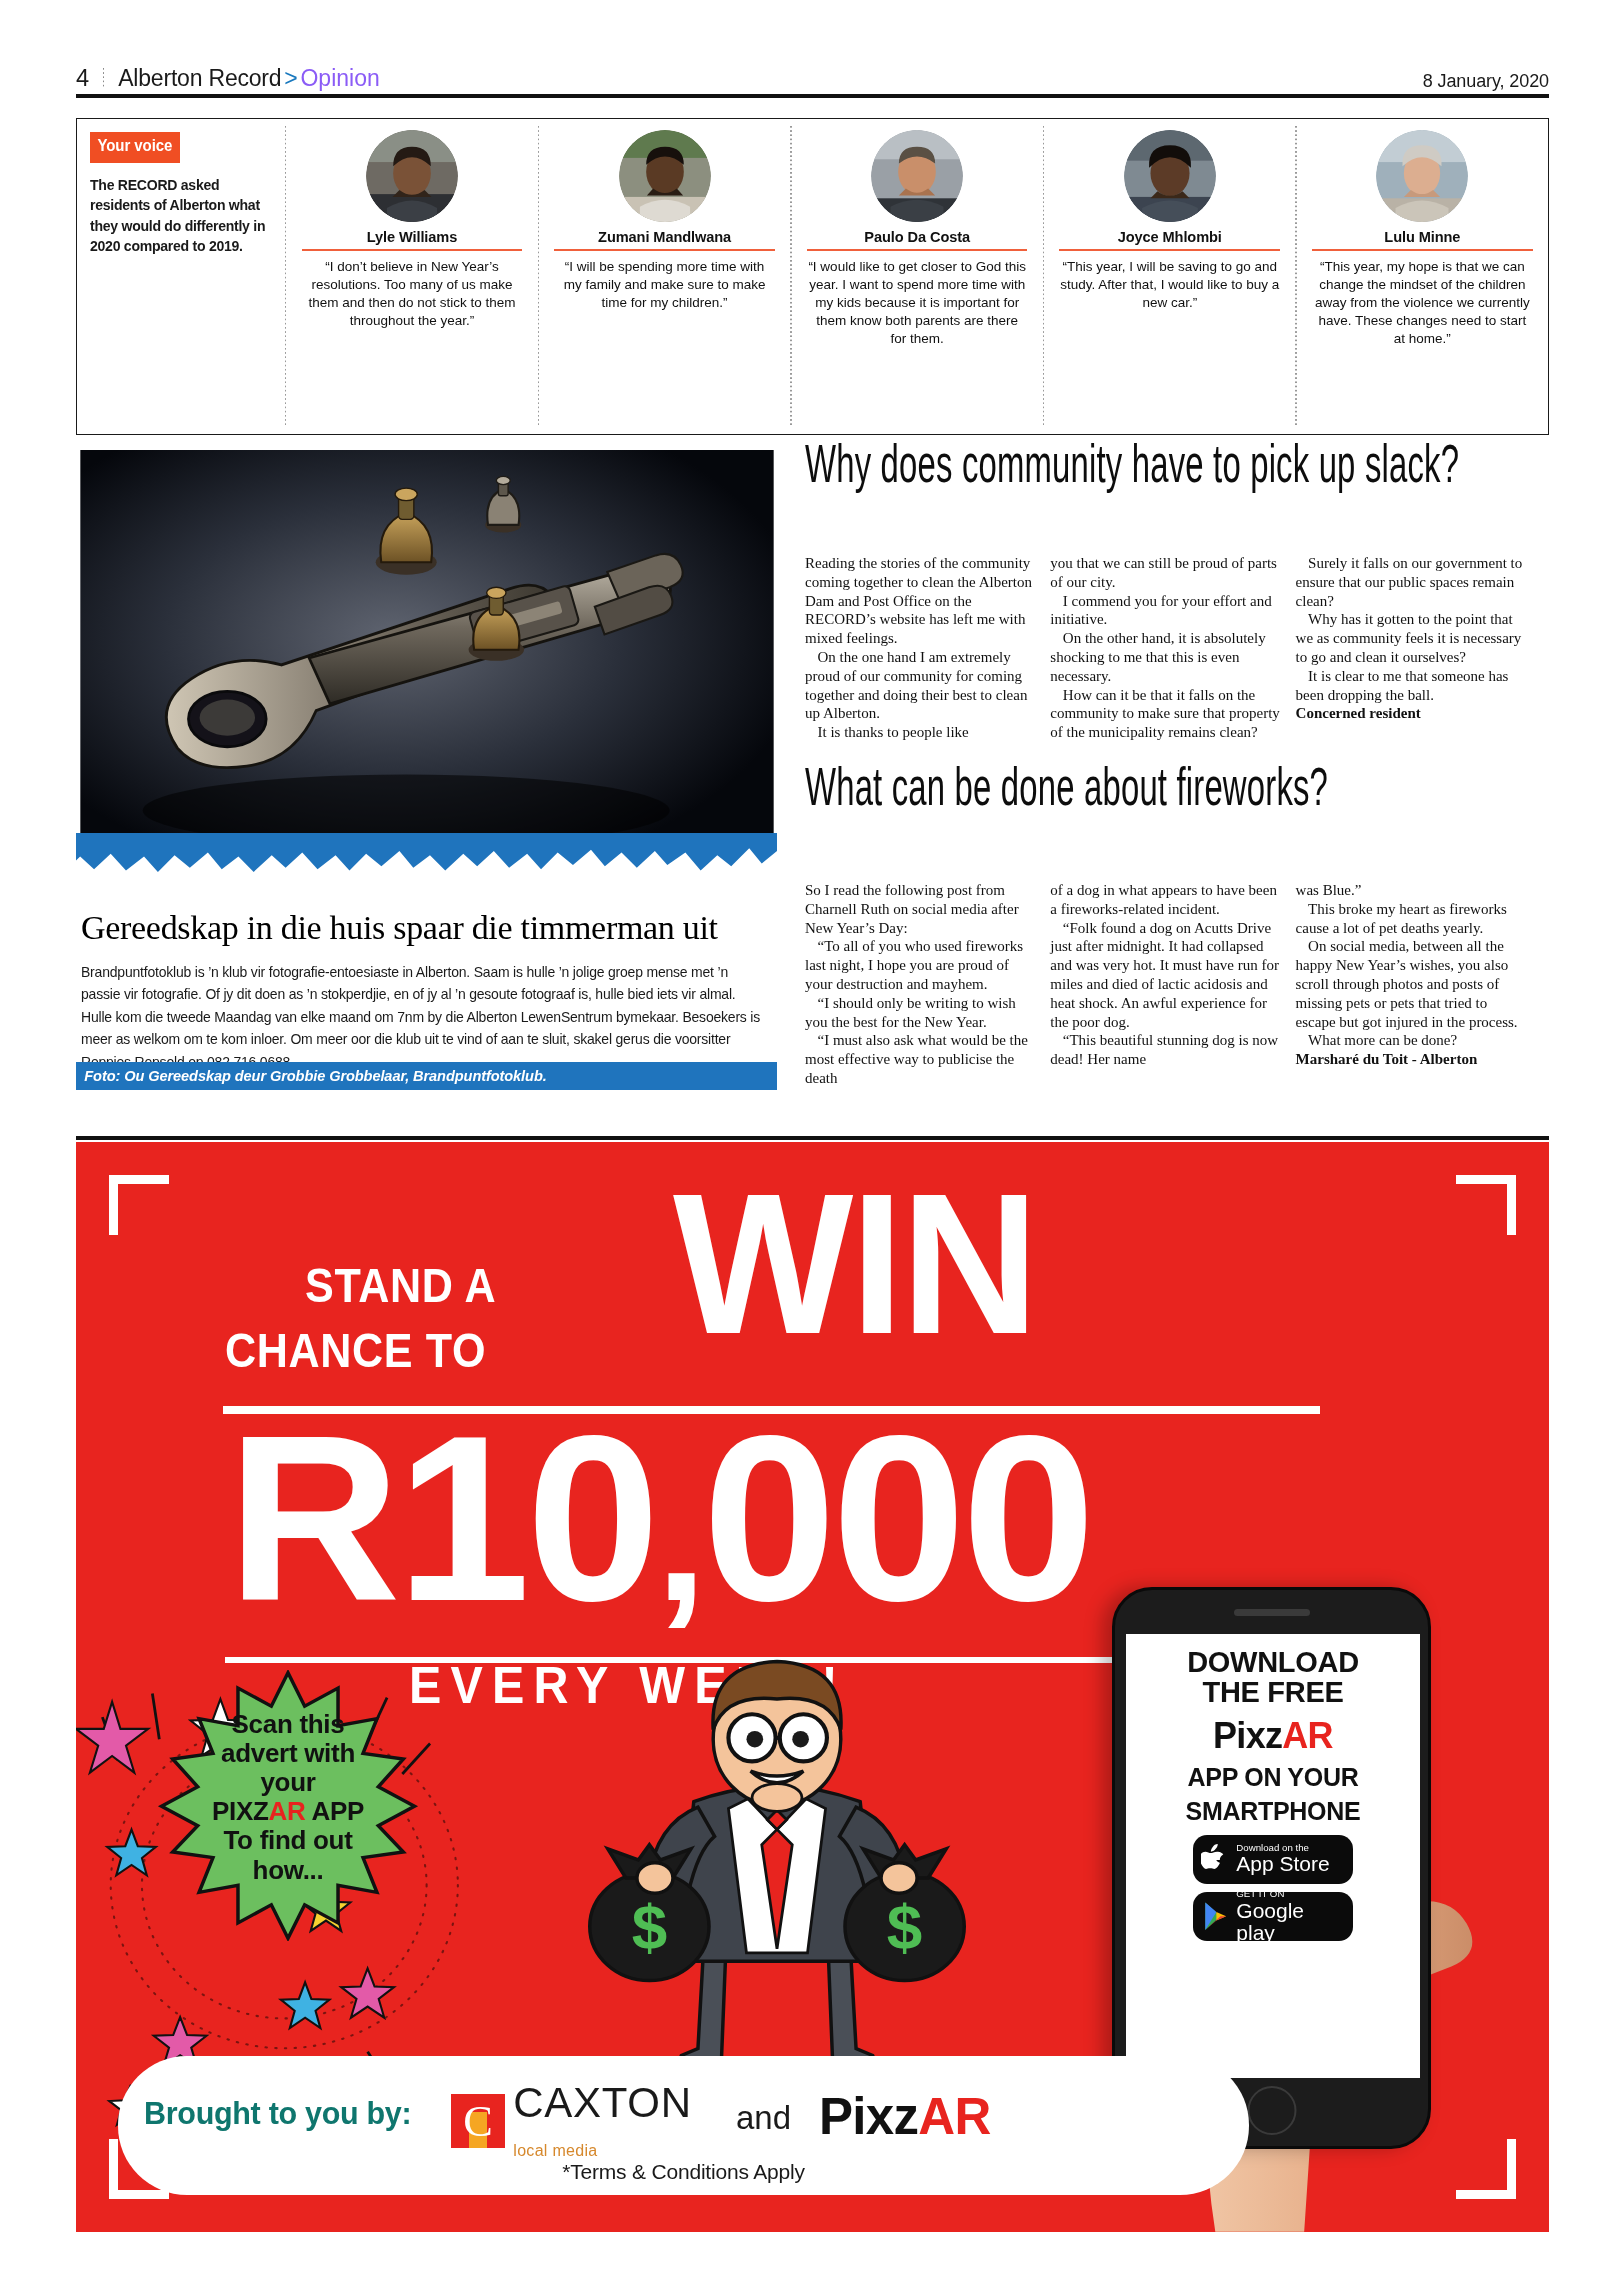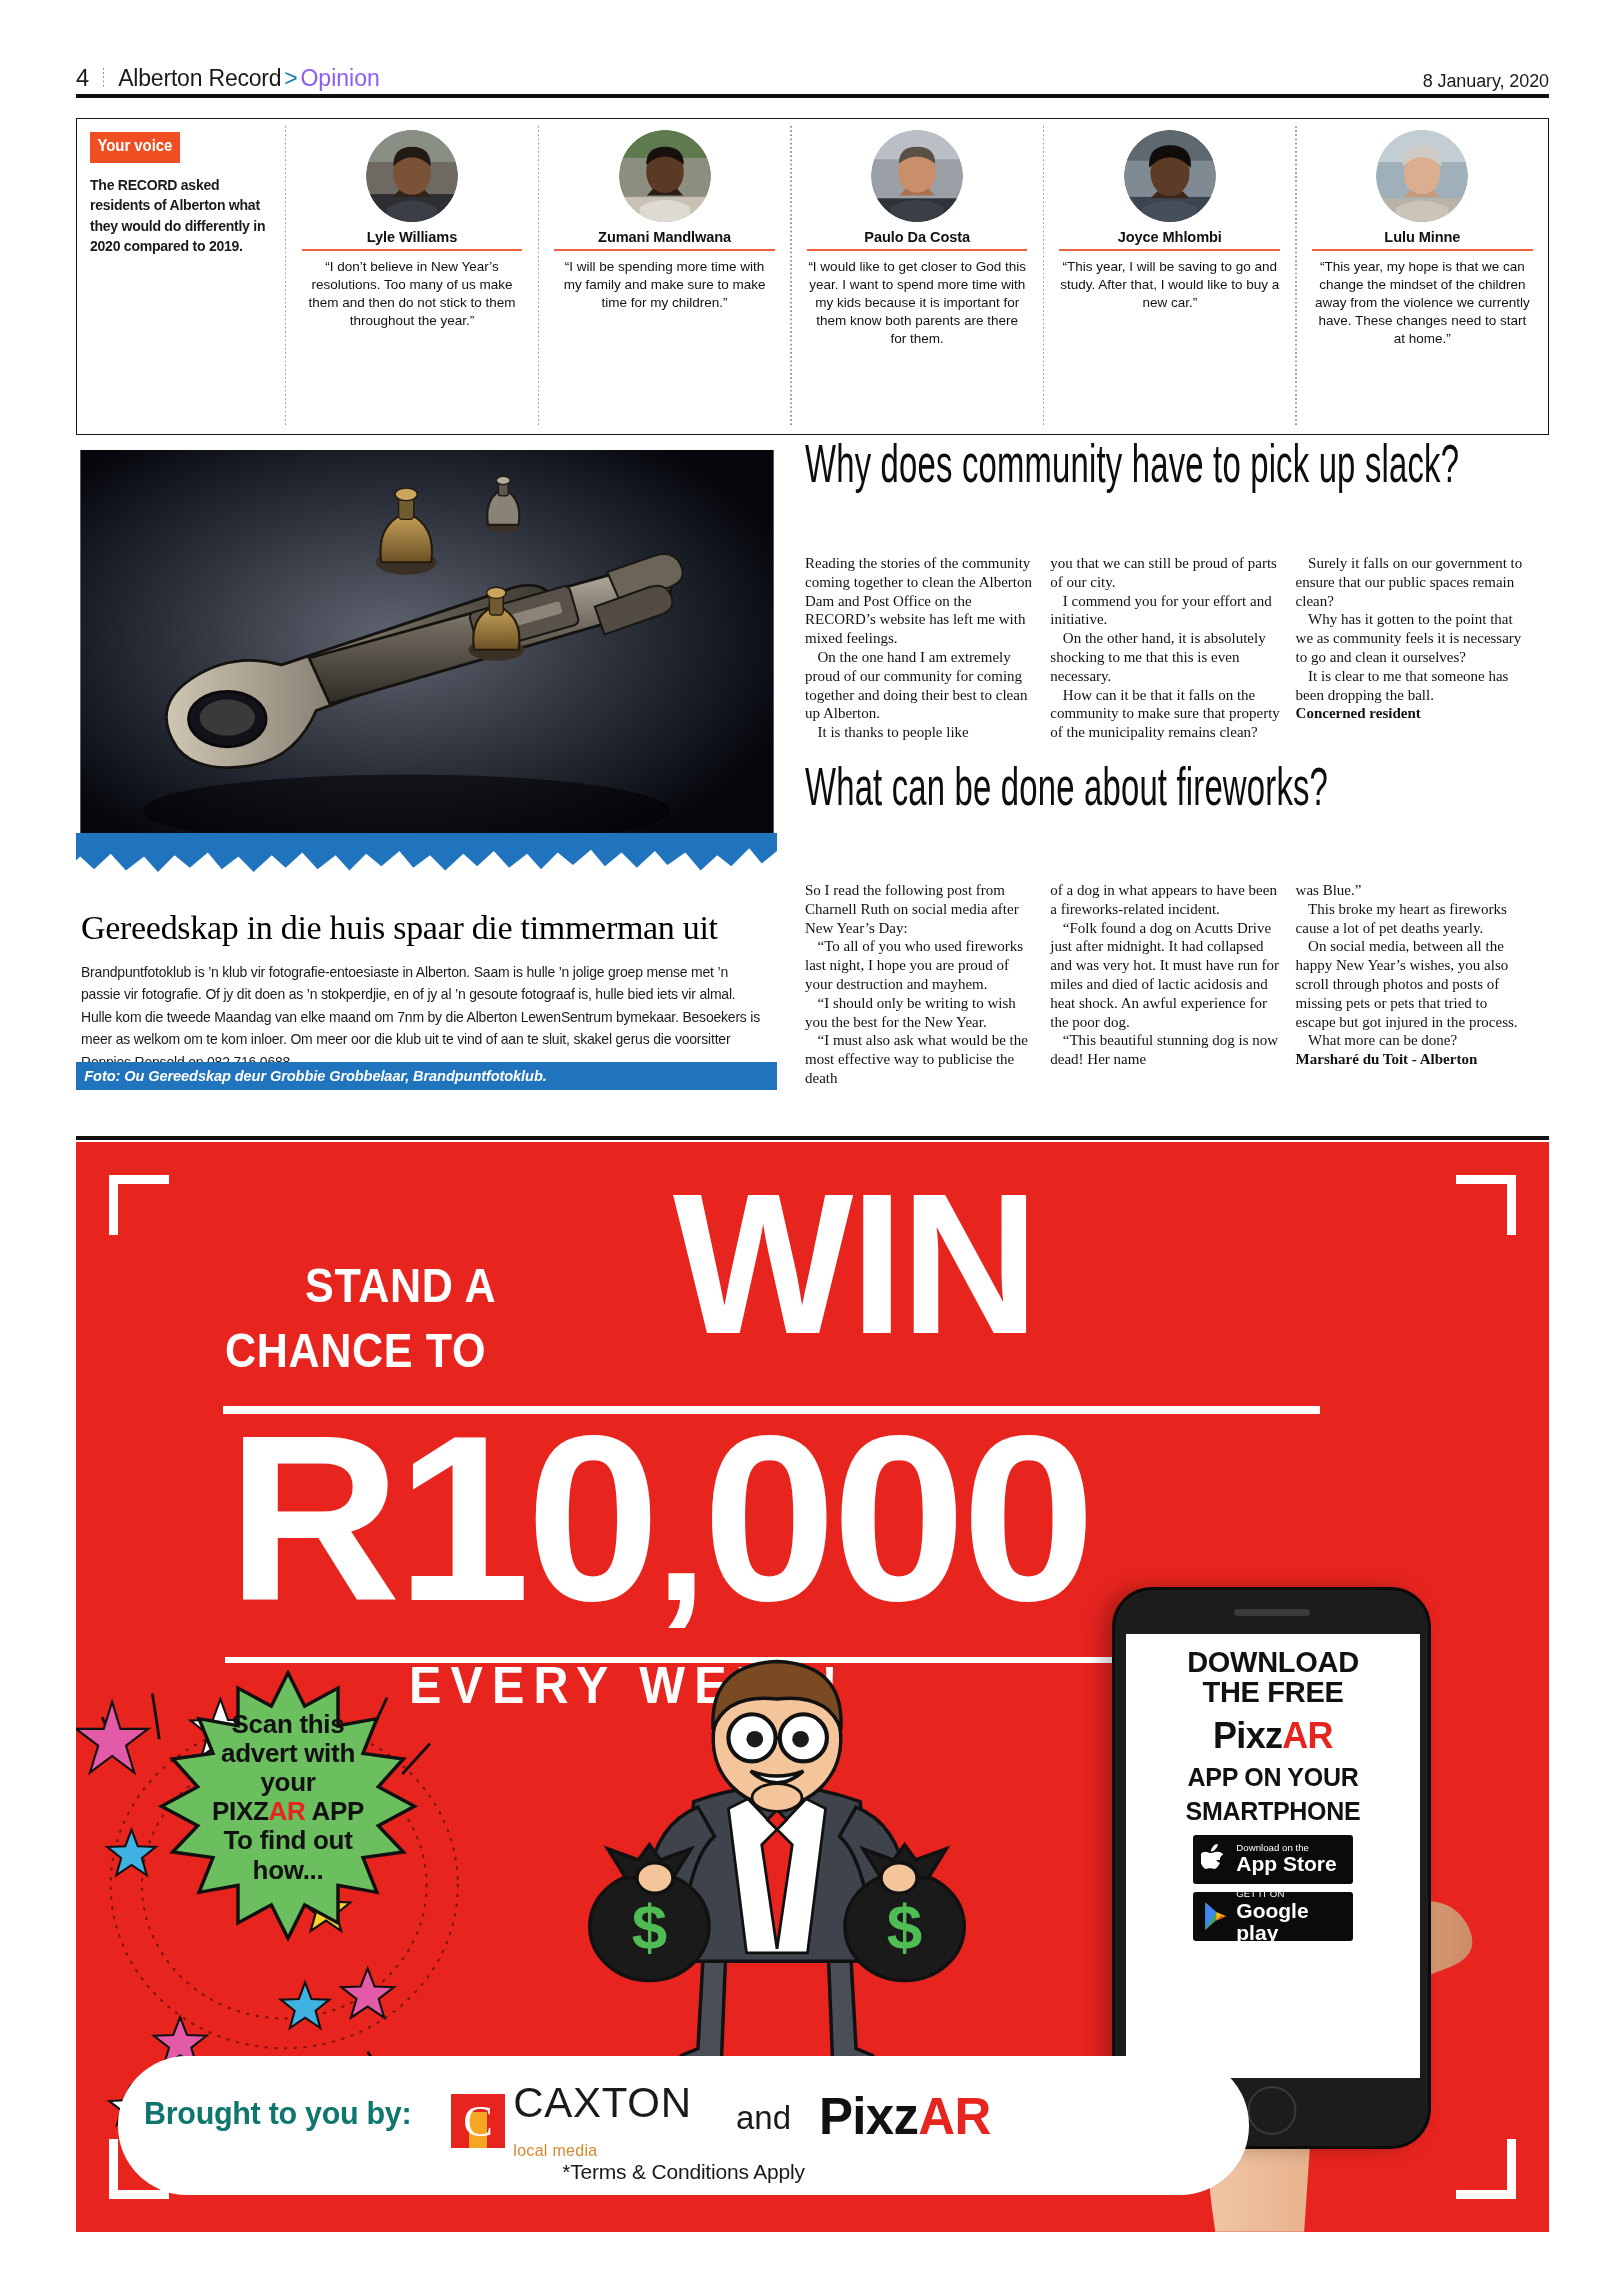--- a/index.html
+++ b/index.html
@@ -250,28 +250,28 @@
     text-align: center; font-size: 36px; font-weight: 700; margin-top: 7px; letter-spacing: -0.7px;
   }
   .pixzar-phone .p1 { color: #111; }
   .pixzar-phone .p2 { color: #e8241f; }
   .dl-line3 {
     text-align: center; font-size: 25px; font-weight: 700; color: #111;
     margin-top: 7px; line-height: 1.08; letter-spacing: -0.3px;
   }
   .store-badge {
     width: 160px; height: 49px; margin: 9.7px auto 0 auto;
-    background: #0b0b0b; border-radius: 3px; color: #fff;
+    background: #0b0b0b; border-radius: 14px; color: #fff;
     display: flex; align-items: center; padding: 0 8.3px;
   }
   .store-badge.play { background: #0b0b0b; margin-top: 8.3px; }
   .store-ico { width: 28px; height: 30.5px; flex: 0 0 28px; }
   .store-txt { margin-left: 7px; line-height: 1.05; }
   .store-small { font-size: 9.7px; }
-  .store-big { font-size: 21px; font-weight: 700; }
+  .store-big { font-size: 21px; font-weight: 400; }
 
   
   .hand { position: absolute; right: 56px; bottom: 0; width: 361px; height: 528px; }
   .hand svg { display: block; }
 
   
   .character { position: absolute; left: 486px; bottom: 118px; width: 430px; height: 486px; }
   .character svg { display:block; }
 
   .confetti { position: absolute; left: 0; top: 514px; width: 1215px; height: 486px; pointer-events:none; }

